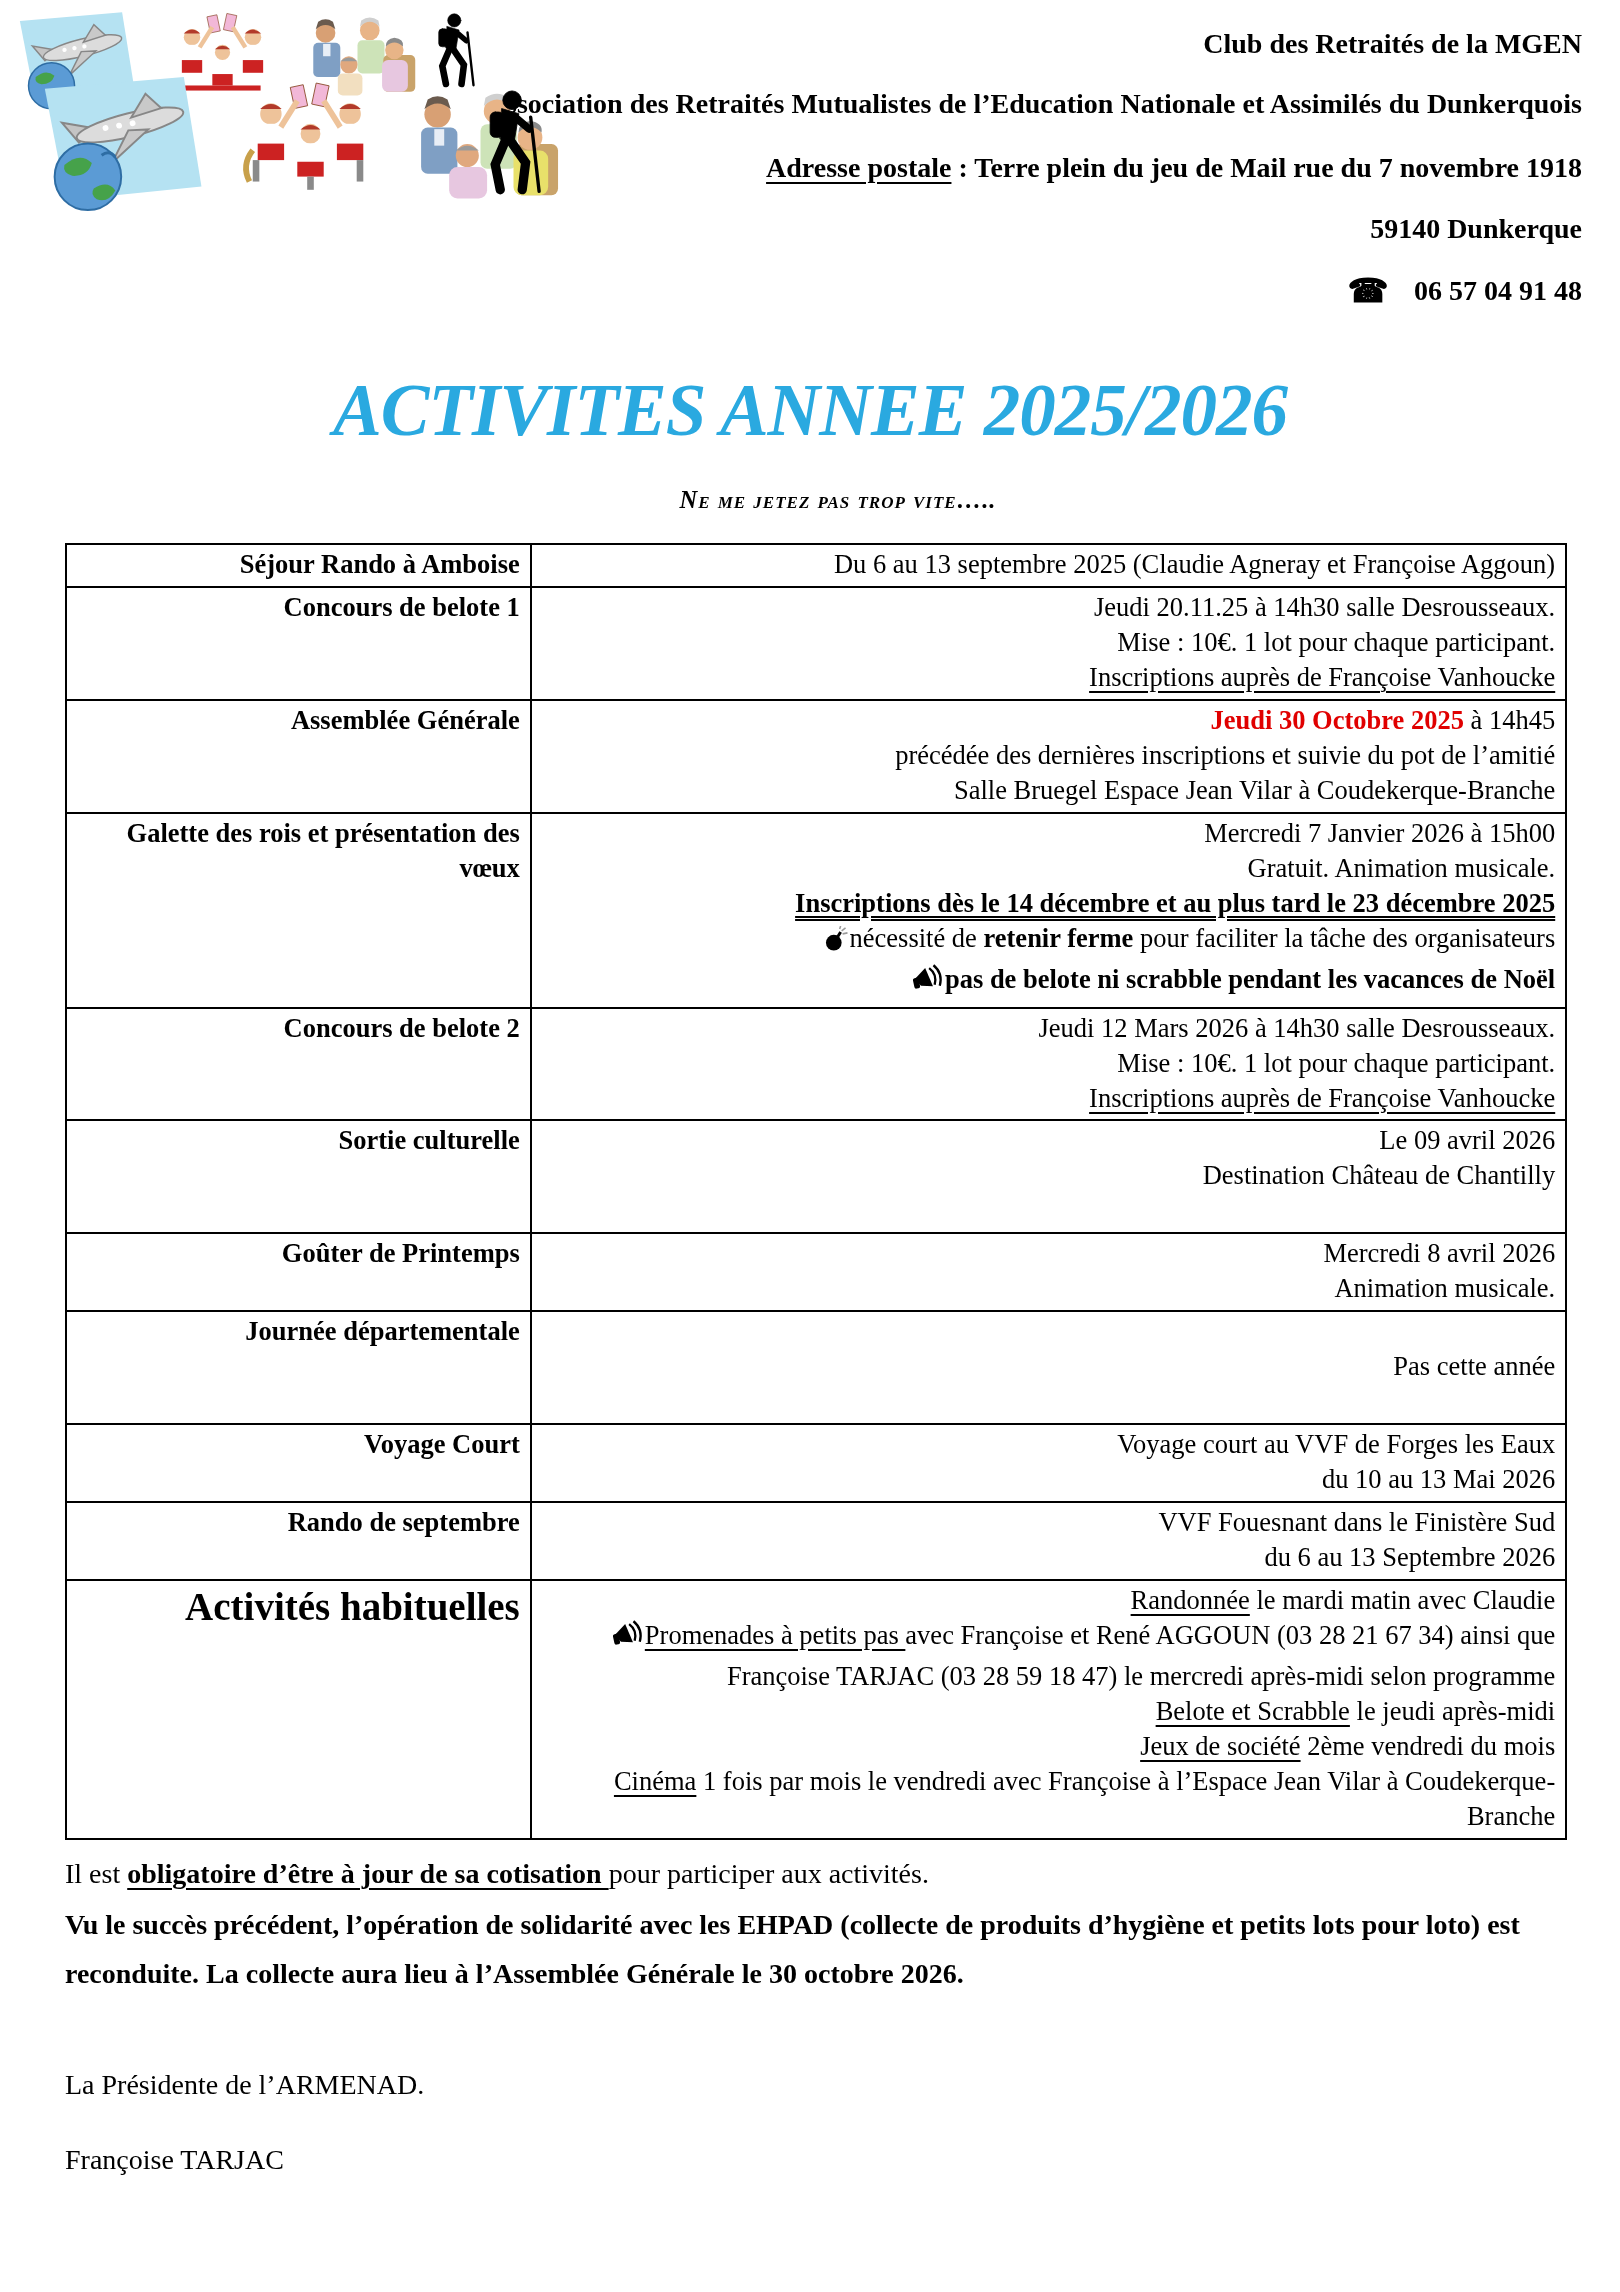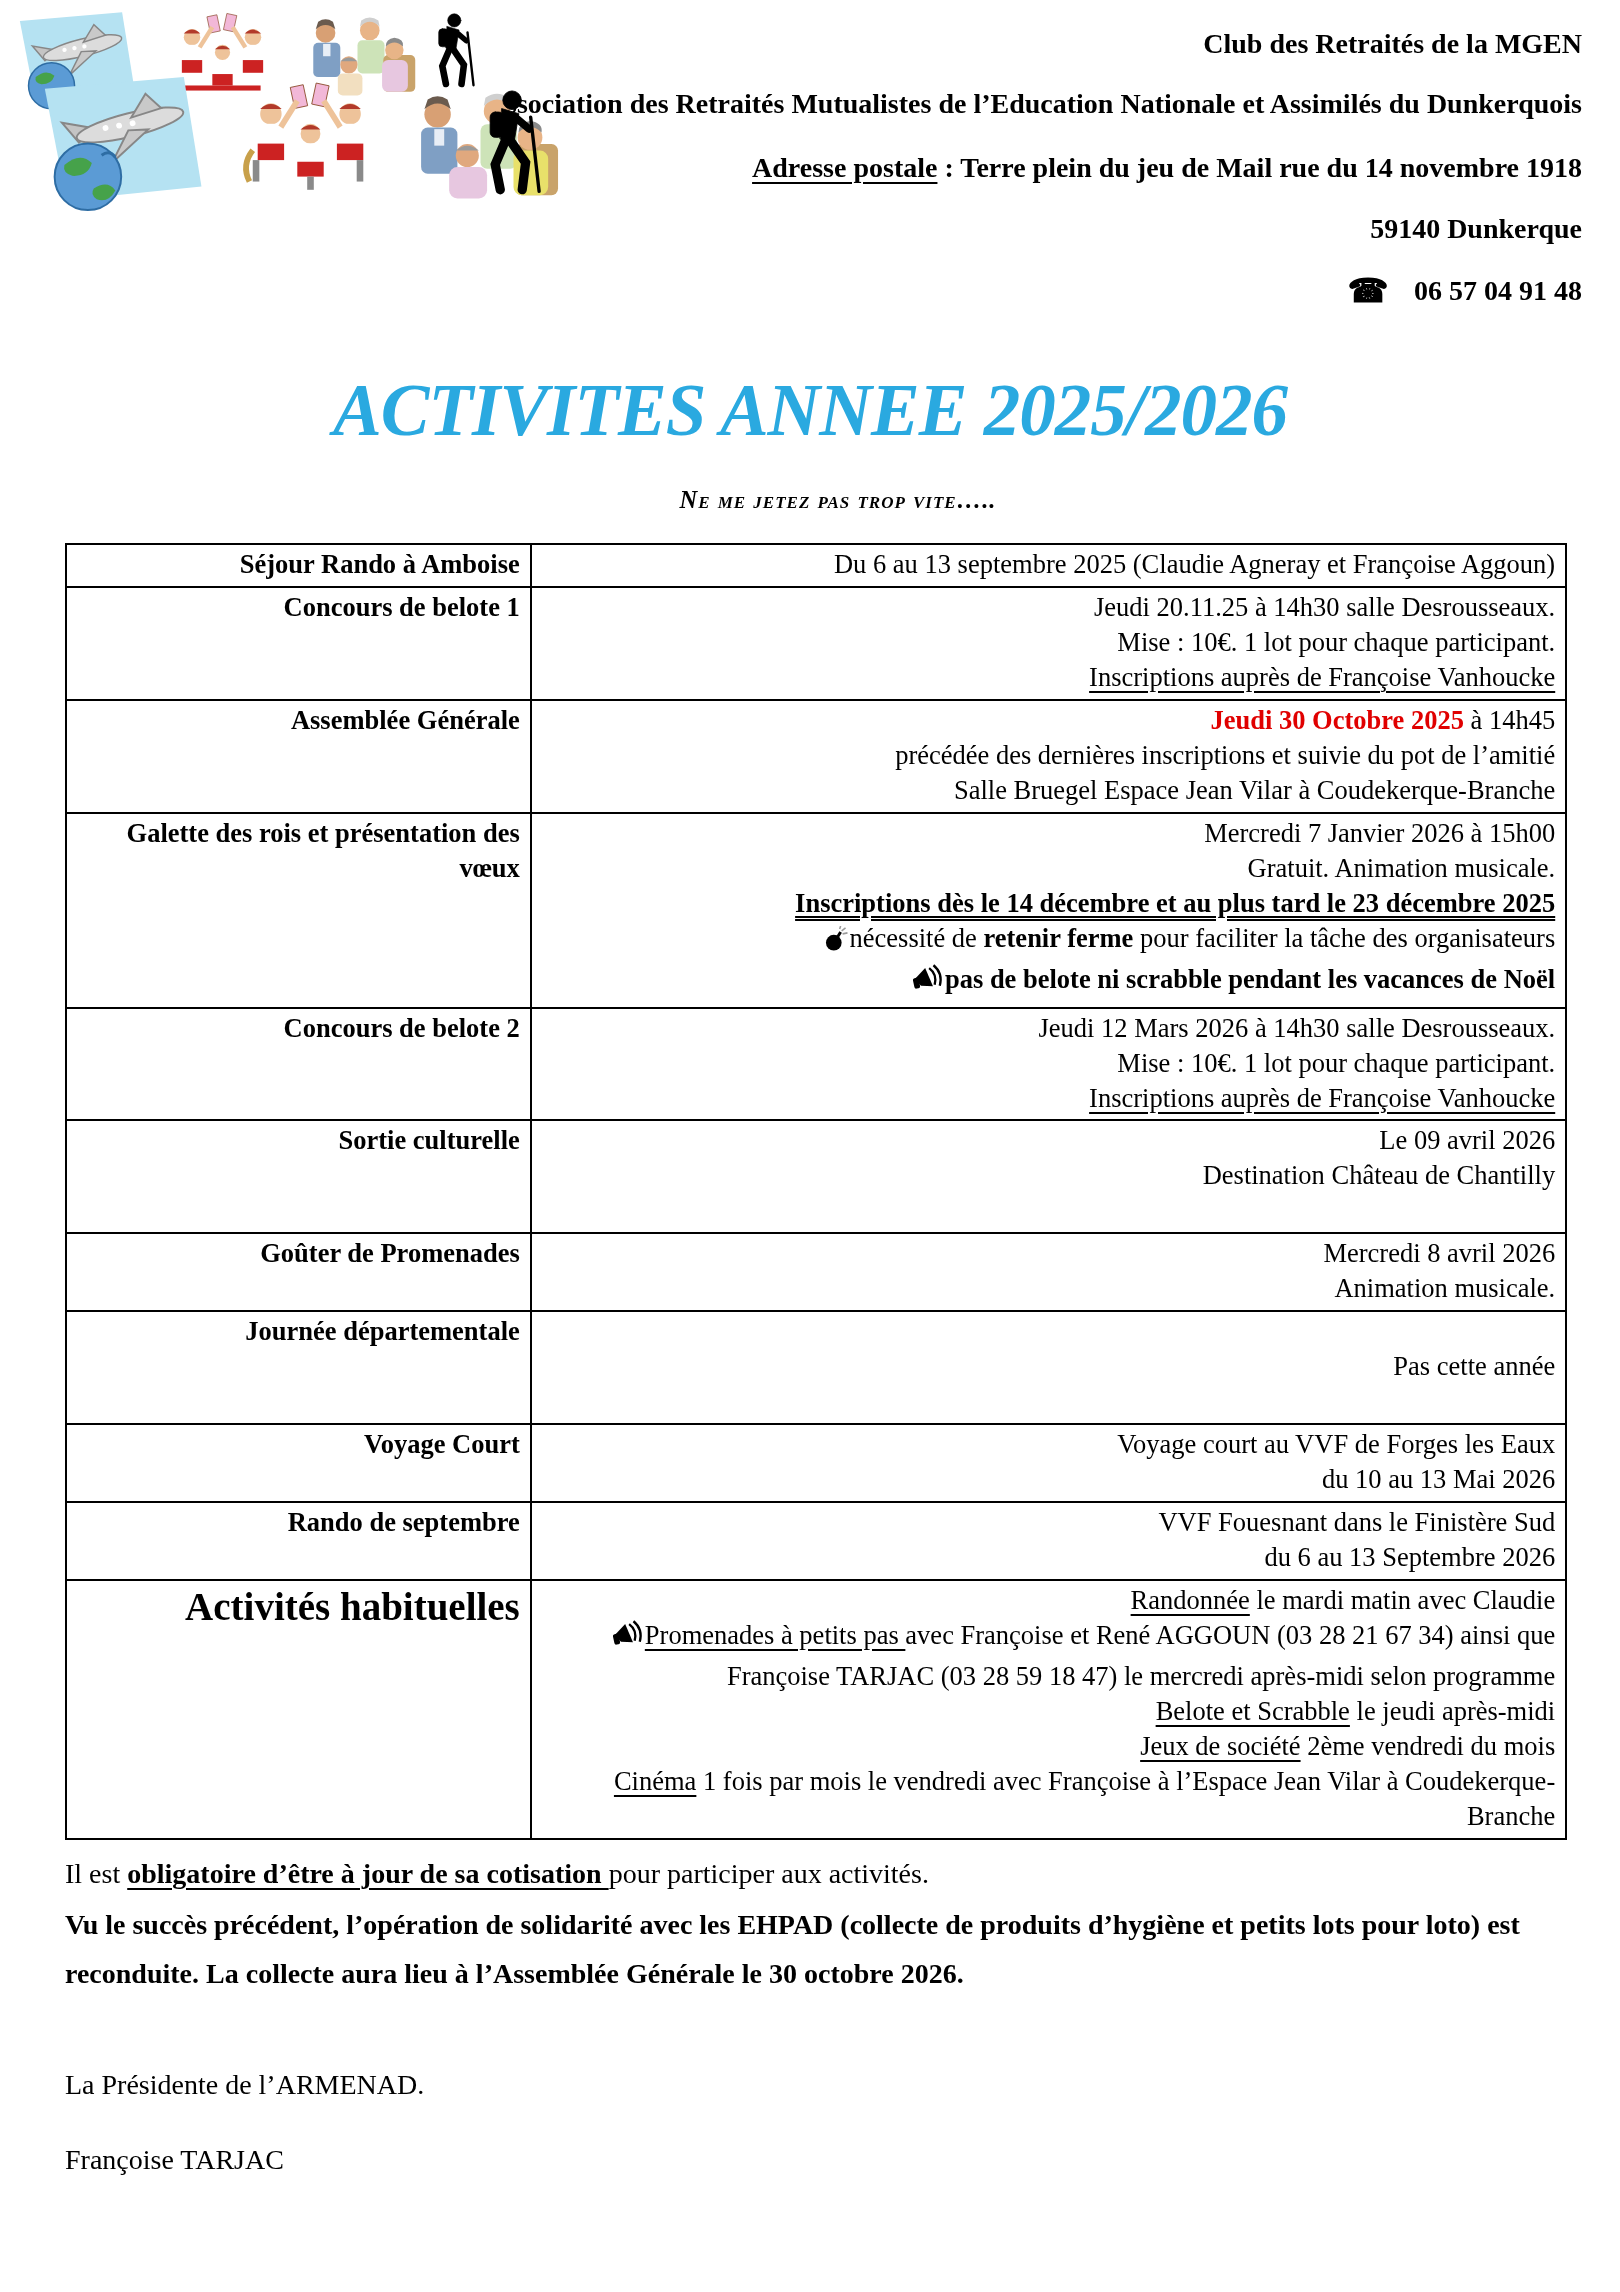--- a/index.html
+++ b/index.html
@@ -253,21 +253,21 @@
         <path d="M30 62 L18 90 L24 120" fill="none" stroke-width="11"></path>
         <line x1="44" y1="36" x2="58" y2="48" stroke-width="9"></line>
         <line x1="60" y1="34" x2="70" y2="122" stroke-width="4"></line>
       </g>
     </svg>
   </div>
 
   <div class="org">
     <p>Club des Retraités de la MGEN</p>
     <p style="margin-bottom:29px;">Association des Retraités Mutualistes de l’Education Nationale et Assimilés du Dunkerquois</p>
-    <p class="addr"><span class="ul"> Adresse postale</span><span> : Terre plein du jeu de Mail rue du 14 novembre 1918</span></p>
+    <p class="addr"><span class="ul"> Adresse postale</span><span> : Terre plein du jeu de Mail rue du 7 novembre 1918</span></p>
     <p>59140 Dunkerque</p>
     <p><span class="phone-ico">☎</span><span>06 57 04 91 48</span></p>
   </div>
 
   <div class="title">ACTIVITES ANNEE 2025/2026</div>
   <div class="subtitle">Ne me jetez pas trop vite…..</div>
 
   <table class="activities">
     <tbody>
         <tr>
@@ -325,21 +325,21 @@
         </tr>
         <tr>
           <td class="activity">Sortie culturelle</td>
           <td class="details">
             <div class="line"><span class="">Le 09 avril 2026</span></div>
             <div class="line"><span class="">Destination Château de Chantilly</span></div>
             <div class="line">&nbsp;</div>
           </td>
         </tr>
         <tr>
-          <td class="activity">Goûter de Promenades</td>
+          <td class="activity">Goûter de Printemps</td>
           <td class="details">
             <div class="line"><span class="">Mercredi 8 avril 2026</span></div>
             <div class="line"><span class="">Animation musicale.</span></div>
           </td>
         </tr>
         <tr>
           <td class="activity vc">Journée départementale</td>
           <td class="details vc">
             <div class="line">&nbsp;</div>
             <div class="line"><span class="">Pas cette année</span></div>

